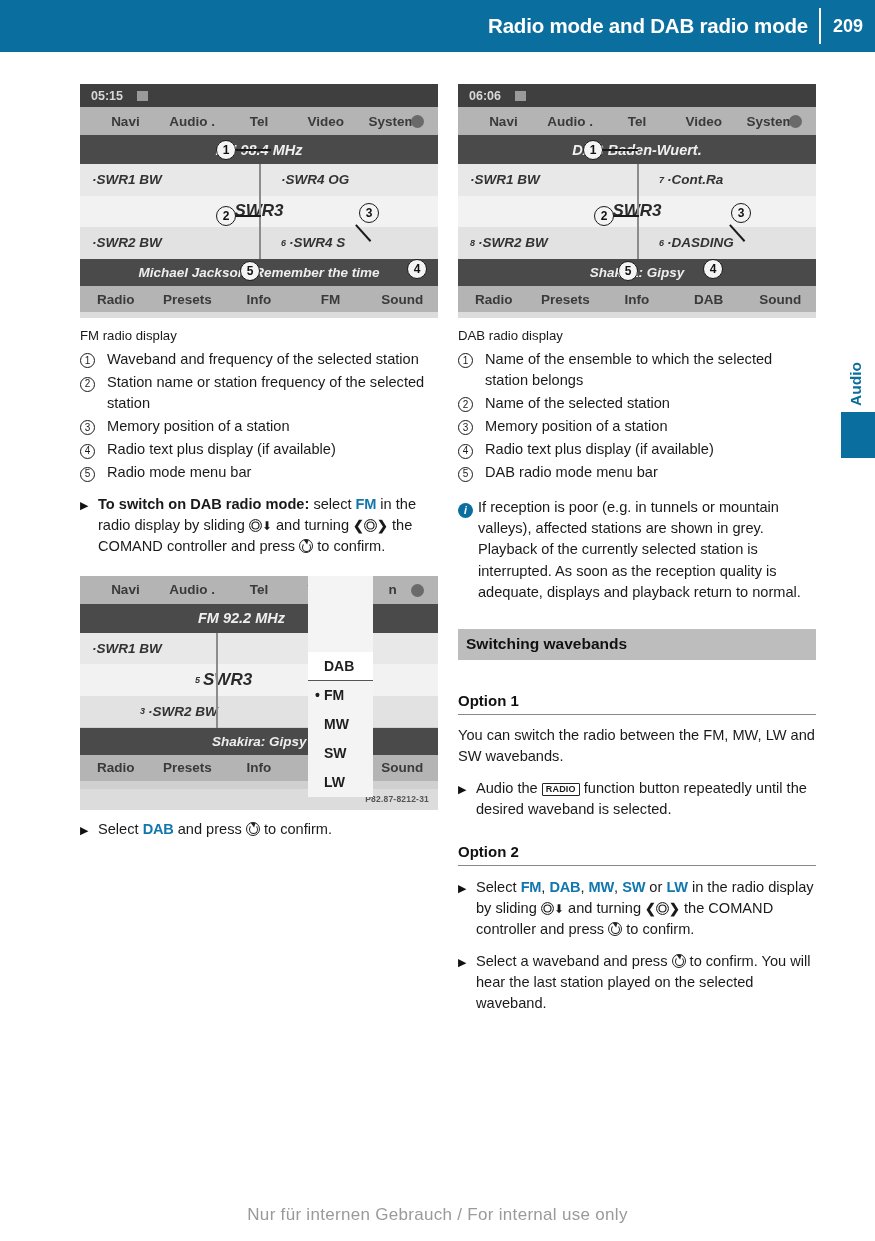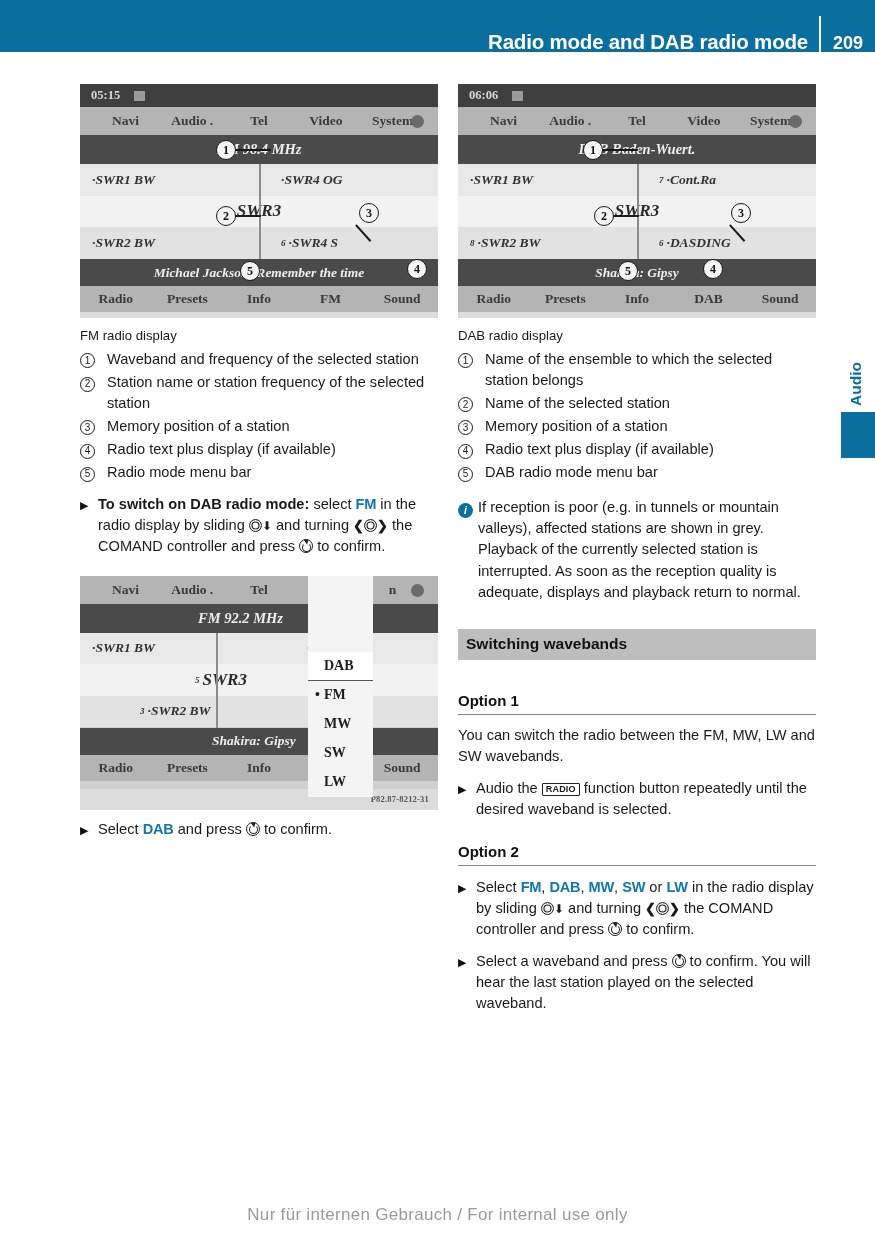--- a/index.html
+++ b/index.html
@@ -9,21 +9,21 @@
     font-family: "Liberation Sans", sans-serif;
     overflow: hidden;
   }
   .page { position: relative; width: 875px; height: 1241px; }
 
   
   .header {
     position: absolute; left: 0; top: 0;
     width: 875px; height: 52px;
     background: #0a6e9e;
-    display: flex; align-items: flex-end; justify-content: flex-end;
+    display: flex; align-items: center; justify-content: flex-end;
   }
   .header-title {
     color: #ffffff;
     font-size: 20.5px;
     font-weight: bold;
     letter-spacing: -0.2px;
     padding-right: 11px;
     line-height: 1;
   }
   .header-sep {
@@ -64,21 +64,21 @@
     top: 84px;
   }
   .col-left  { left: 80px; }
   .col-right { left: 458px; }
 
   
   .shot {
     width: 358px;
     position: relative;
     background: #d9d9d9;
-    font-family: Liberation Serif, serif;
+    font-family: Liberation Sans, sans-serif;
     margin-bottom: 9px;
     filter: grayscale(1);
   }
   .shot-inner {
     position: relative;
     width: 358px; height: 213px;
     background: linear-gradient(#d6d6d6,#d0d0d0);
   }
   .shot-statusbar {
     height: 23px; background: #3f3f3f; color: #d8d8d8;

